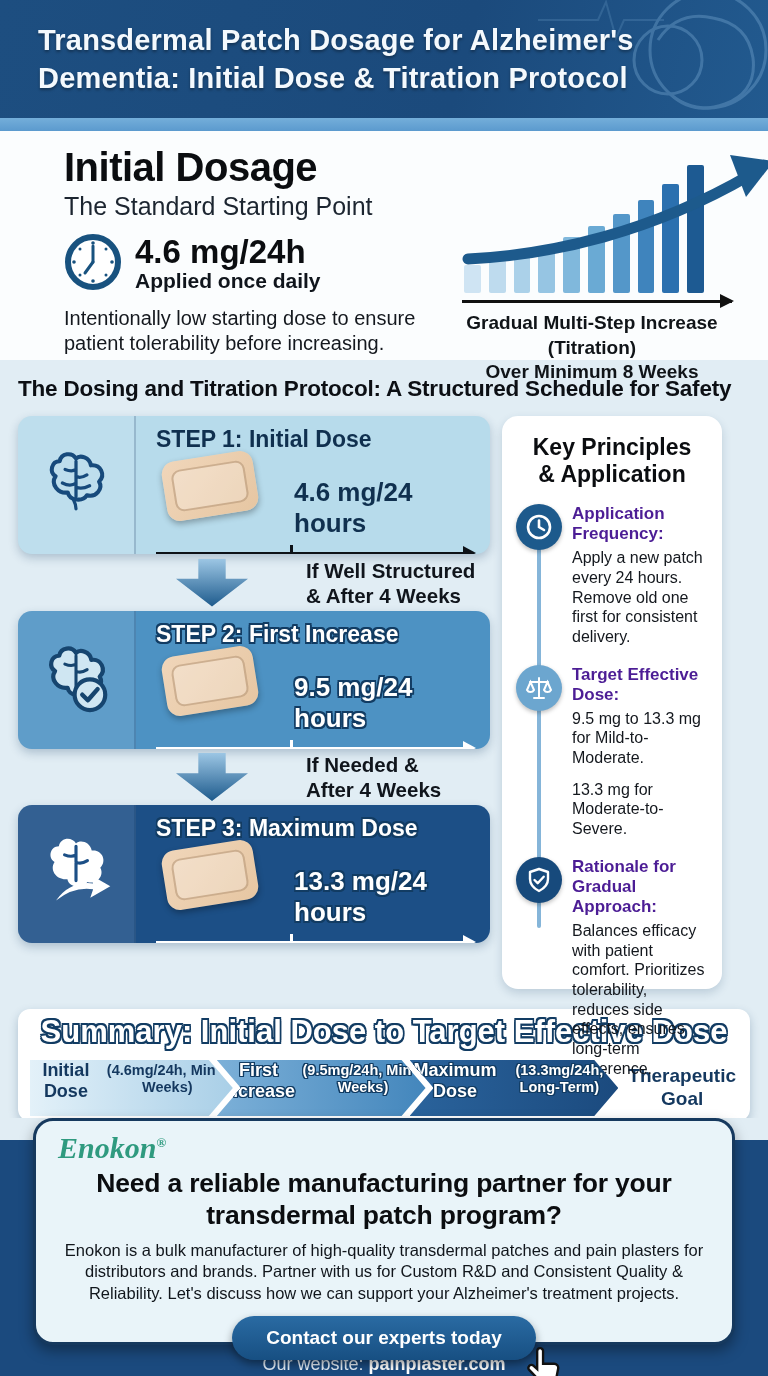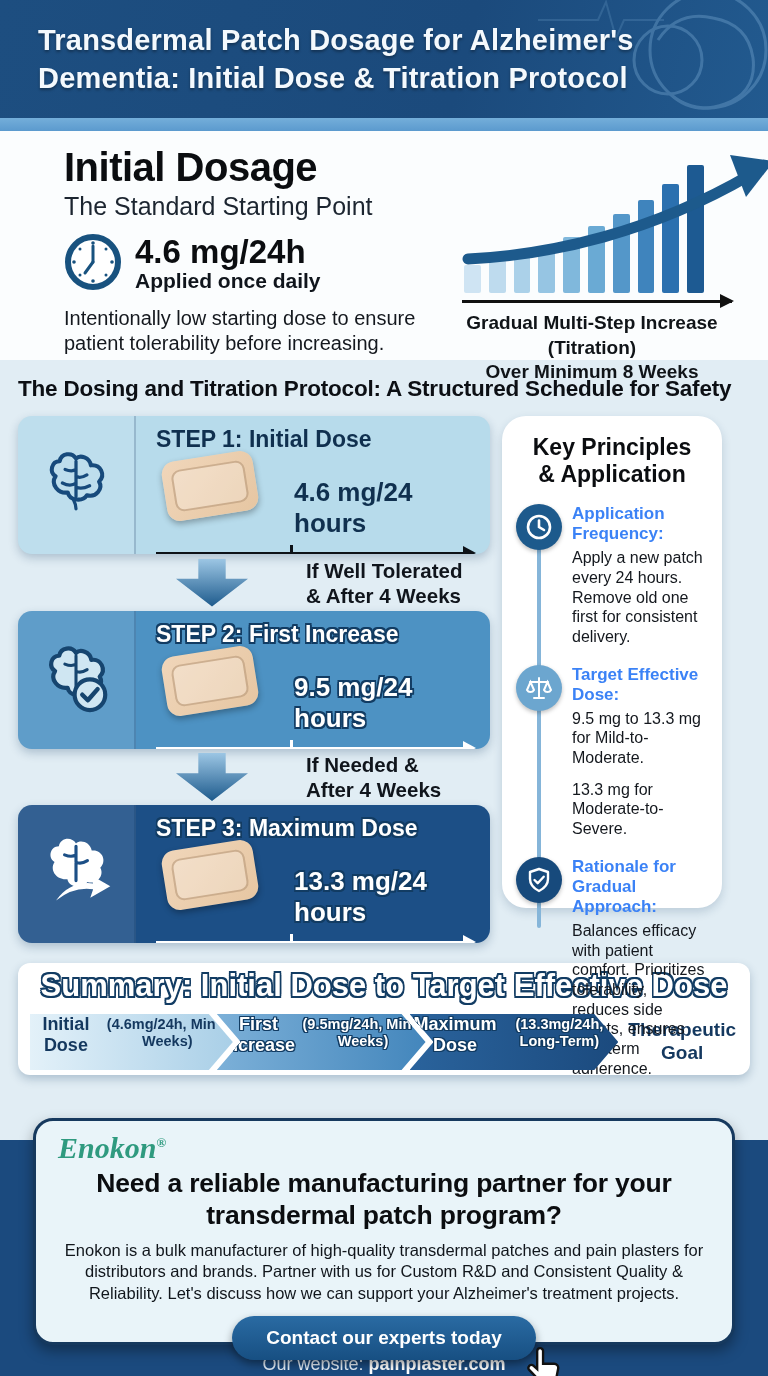--- a/index.html
+++ b/index.html
@@ -55,29 +55,29 @@
   .step-duration { text-align:right; font-size:16.5px; font-weight:bold; margin-top:4px; }
 
   .otl { color:#fff; text-shadow:-1.6px -1.6px 0 #123c63,1.6px -1.6px 0 #123c63,-1.6px 1.6px 0 #123c63,1.6px 1.6px 0 #123c63,-1.6px 0 0 #123c63,1.6px 0 0 #123c63,0 -1.6px 0 #123c63,0 1.6px 0 #123c63; }
   .otl-sm { color:#fff; text-shadow:-1.2px -1.2px 0 #123c63,1.2px -1.2px 0 #123c63,-1.2px 1.2px 0 #123c63,1.2px 1.2px 0 #123c63,-1.2px 0 0 #123c63,1.2px 0 0 #123c63,0 -1.2px 0 #123c63,0 1.2px 0 #123c63; }
 
   .transition { height:57px; display:flex; align-items:center; }
   .down-arrow { width:72px; height:48px; margin-left:158px; background:linear-gradient(#9cc6e4,#1d5a8c); clip-path:polygon(31% 0,69% 0,69% 42%,100% 42%,50% 100%,0 42%,31% 42%); filter:drop-shadow(0 2px 2px rgba(0,0,0,.25)); }
   .transition-text { margin-left:58px; font-size:20.5px; font-weight:800; color:#10151c; line-height:1.22; }
 
   
-  .sidebar { width:220px; height:492px; background:#fff; border-radius:24px; box-shadow:0 4px 10px rgba(20,60,100,.18); padding:18px 14px 0 14px; }
+  .sidebar { width:220px; height:573px; background:#fff; border-radius:16px; box-shadow:0 4px 10px rgba(20,60,100,.18); padding:18px 14px 0 14px; }
   .sidebar h3 { text-align:center; font-size:23px; font-weight:800; color:#0b0d10; line-height:1.18; margin-bottom:16px; }
   .kp-items { position:relative; }
   .kp-line { position:absolute; left:21px; top:20px; bottom:150px; width:4px; background:#85b5d9; border-radius:2px; }
   .kp-item { position:relative; display:flex; gap:10px; margin-bottom:18px; }
   .kp-badge { position:relative; z-index:1; flex:0 0 46px; height:46px; border-radius:50%; display:flex; align-items:center; justify-content:center; box-shadow:0 2px 4px rgba(0,0,0,.25); }
   .kp-badge.b1 { background:#1d5a8c; } .kp-badge.b2 { background:#6ca6cf; } .kp-badge.b3 { background:#174a7c; }
   .kp-txt { flex:1; }
-  .kp-h { font-size:17px; font-weight:800; color:#3b82f6; line-height:1.18; }
+  .kp-h { font-size:17px; font-weight:800; color:#4c1d95; line-height:1.18; }
   .kp-b { font-size:16px; color:#14181e; line-height:1.23; margin-top:4px; }
   .kp-b + .kp-b { margin-top:12px; }
 
   
   .summary { margin-top:20px; height:112px; border-radius:12px; overflow:hidden; background:#fff; box-shadow:0 4px 10px rgba(20,60,100,.25); }
   .summary-head { height:46px; background:linear-gradient(90deg,#c9dfef 0%,#62a8c46 0%,#5b93c4 38%,#1d4e7f 78%,#1d4e7f 100%); display:flex; align-items:center; justify-content:center; font-size:31px; font-weight:800; }
   .summary-body { height:66px; display:flex; align-items:center; padding:0 10px 0 12px; }
   .chev { height:56px; display:flex; flex-direction:row; justify-content:center; text-align:center; line-height:1.15; }
   .chev-1 { width:206px; background:linear-gradient(90deg,#e3f1f9,#a9cfe7); clip-path:polygon(0 0,calc(100% - 24px) 0,100% 50%,calc(100% - 24px) 100%,0 100%); color:#14385f; }
   .chev-2 { width:212px; margin-left:-16px; background:linear-gradient(90deg,#7cb0d8,#4386bc); clip-path:polygon(0 0,calc(100% - 24px) 0,100% 50%,calc(100% - 24px) 100%,0 100%,24px 50%); }
@@ -200,21 +200,21 @@
               <span class="head"></span>
             </div>
           <div class="step-duration">Duration: Minimum 4 Weeks</div>
 
         </div>
       </div>
 
       <div class="transition">
         <div class="down-arrow"></div>
         <div class="transition-text">
-          <span>If Well Tolerated</span><br>
+          <span>If Well Structured</span><br>
           <span>&amp; After 4 Weeks</span>
         </div>
       </div>
 
       <div class="step step-2">
         <div class="step-icon-panel">
           <span>
             <svg width="78" height="78" viewBox="0 0 56 56">
               <path d="M28 10 c-3-5 -11-4 -12 2 c-6 0 -8 8 -3 11 c-4 6 2 13 9 12 c1 6 11 7 14 2 c7 2 12 -5 9 -10 c5 -5 1 -13 -6 -12 c-1 -6 -8 -8 -11 -5 z" fill="#cfe6f2" stroke="#16456f" stroke-width="3" stroke-linejoin="round"></path>
               <path d="M28 12 v26 M20 18 q5 2 8 0 M36 22 q-5 3 -8 1" fill="none" stroke="#16456f" stroke-width="2.2" stroke-linecap="round"></path>

